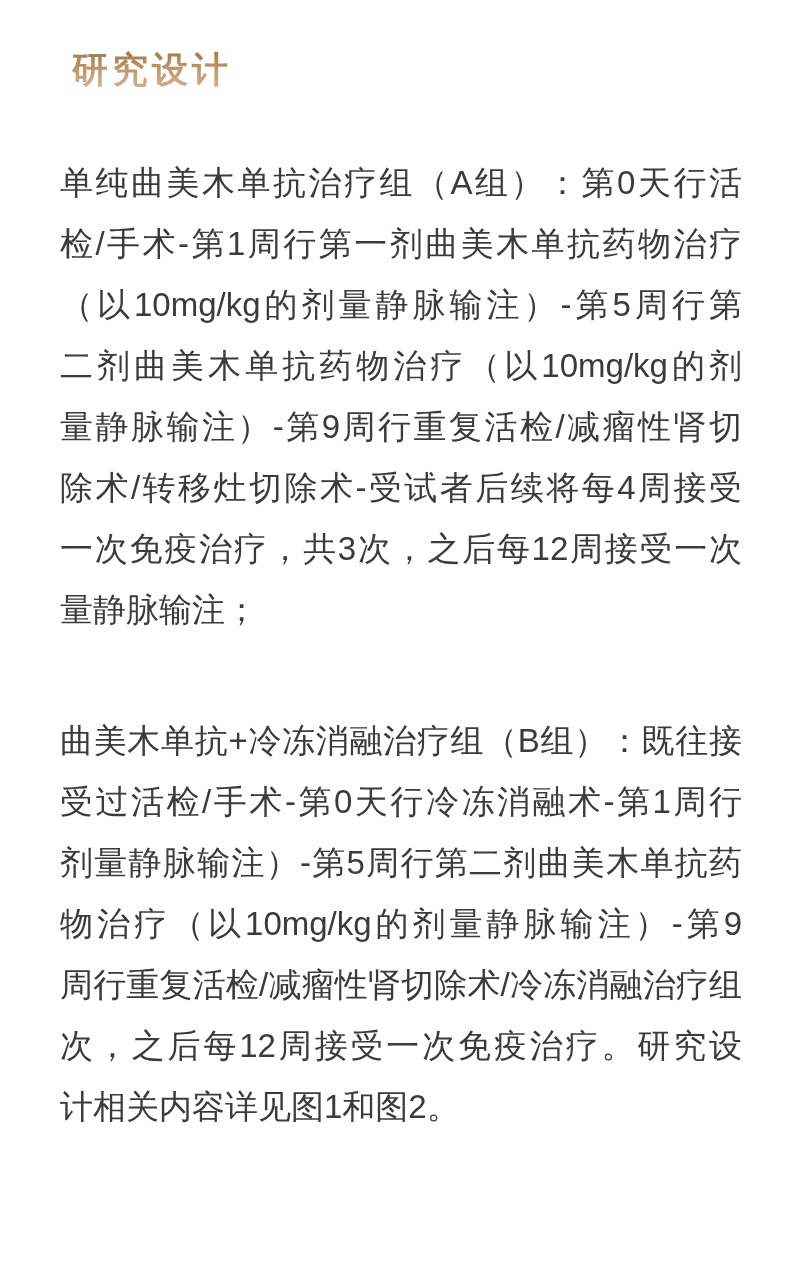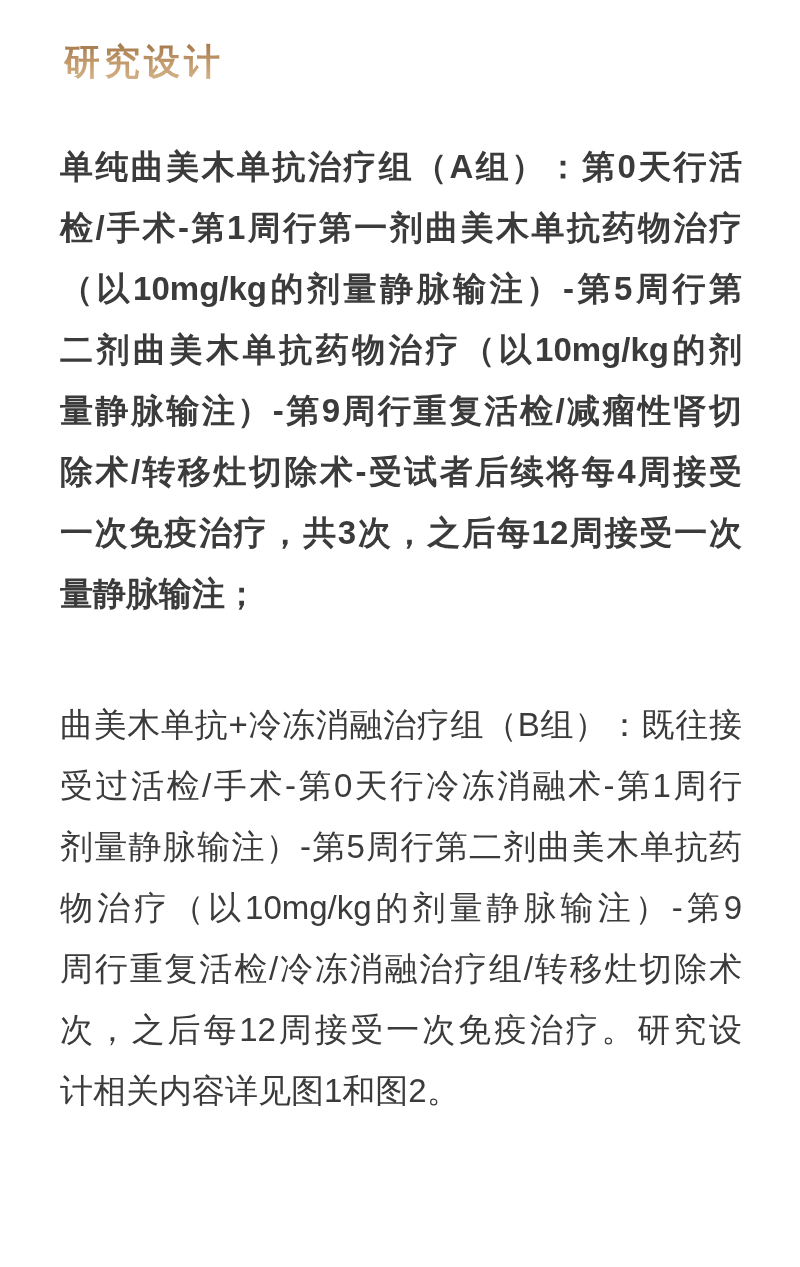--- a/index.html
+++ b/index.html
@@ -15,39 +15,39 @@
     color: #3b3b3b;
   }
   .page {
     box-sizing: border-box;
     width: 800px;
     height: 1267px;
     padding: 38px 58px 0 60px;
     background: #ffffff;
   }
   .heading {
-    margin: 4px;
+    margin: 12px;
     display: inline-block;
     font-family: Liberation Serif, serif;
     font-weight: 700;
     font-size: 36px;
     line-height: 40px;
     letter-spacing: 4px;
     color: #b08a5c; 
     background: linear-gradient(180deg, #a2774a 0%, #c49c6e 55%, #d4b48c 100%);
     -webkit-background-clip: text;
     background-clip: text;
     -webkit-text-fill-color: transparent;
   }
   .para {
     font-size: 33px;
     line-height: 61px;
     color: #3b3b3b;
   }
-  .para-a { margin-top: 50px; font-weight: bold; }
+  .para-a { margin-top: 50px; }
   .para-b { margin-top: 70px; }
   .line {
     min-height: 61px;
     text-align: justify;
     text-align-last: justify;
     text-justify: inter-character;
     white-space: normal;
   }
   .line.last {
     text-align-last: left;
@@ -69,18 +69,18 @@
     <div class="line">除术/转移灶切除术-受试者后续将每4周接受</div>
     <div class="line">一次免疫治疗，共3次，之后每12周接受一次</div>
     <div class="line last">量静脉输注；</div>
   </div>
 
   <div class="para para-b">
     <div class="line">曲美木单抗+冷冻消融治疗组（B组）：既往接</div>
     <div class="line">受过活检/手术-第0天行冷冻消融术-第1周行</div>
     <div class="line">剂量静脉输注）-第5周行第二剂曲美木单抗药</div>
     <div class="line">物治疗（以10mg/kg的剂量静脉输注）-第9</div>
-    <div class="line">周行重复活检/冷冻消融治疗组/转移灶切除术</div>
+    <div class="line">周行重复活检/减瘤性肾切除术/冷冻消融治疗组</div>
     <div class="line">次，之后每12周接受一次免疫治疗。研究设</div>
     <div class="line last">计相关内容详见图1和图2。</div>
   </div>
 
 </div>
 
 </body></html>

